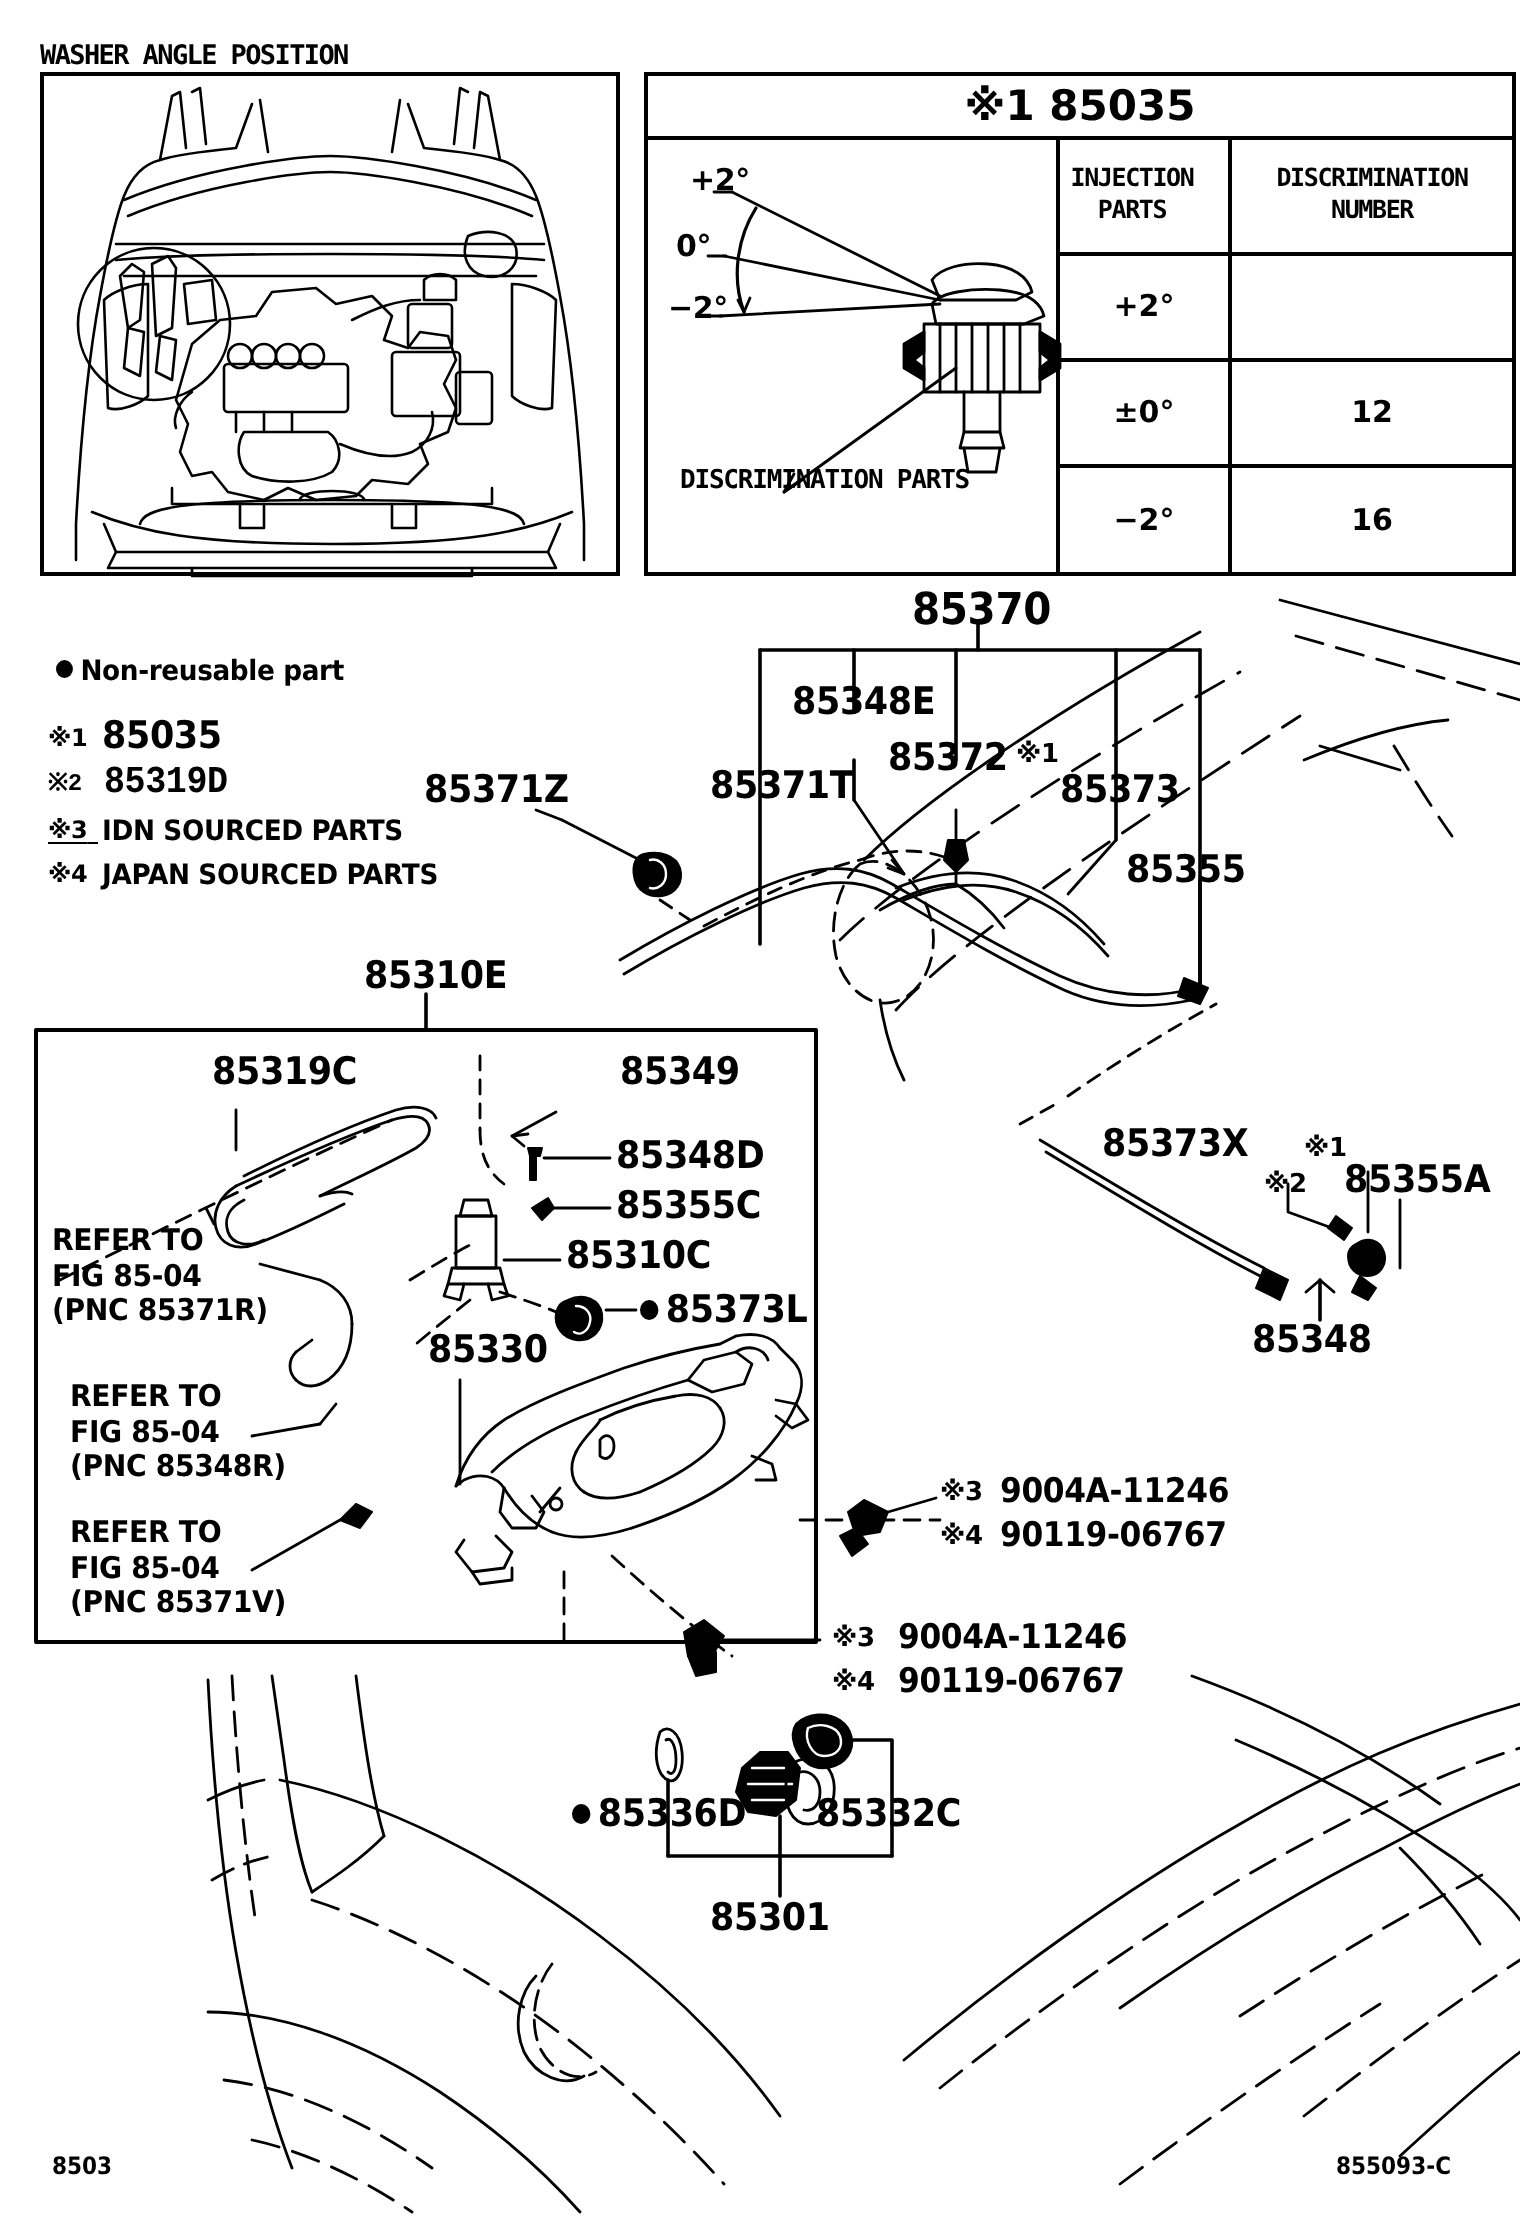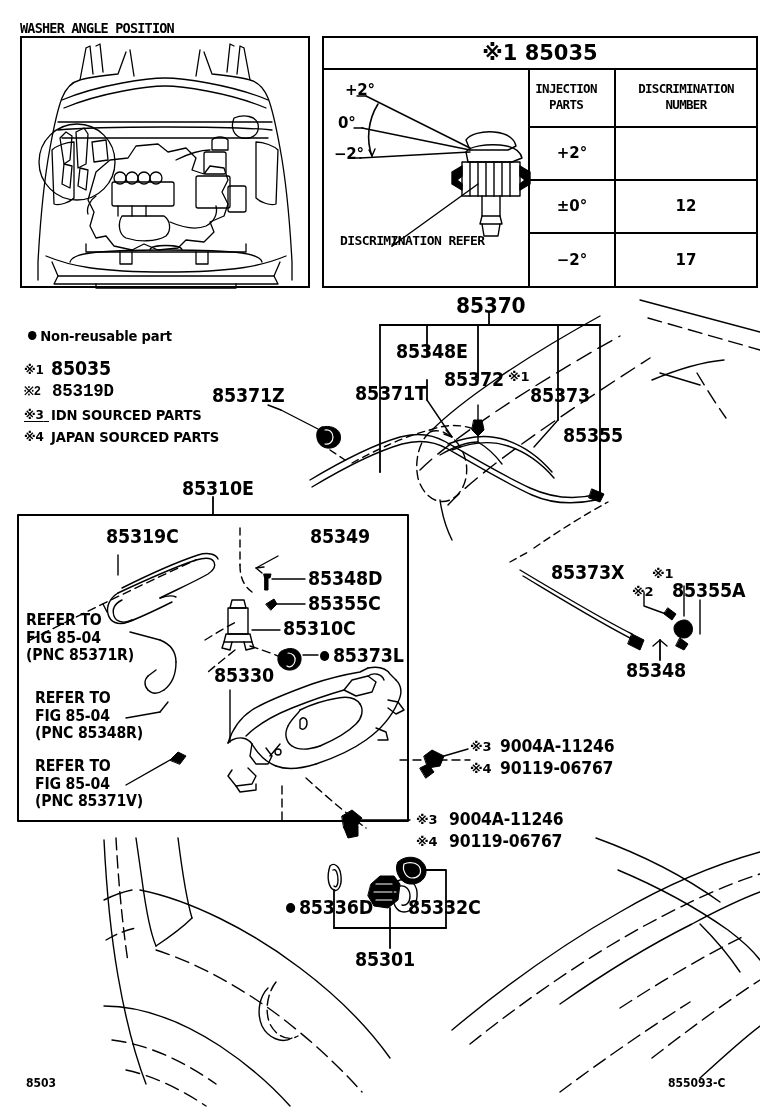--- a/index.html
+++ b/index.html
@@ -251,21 +251,21 @@
         <span>NUMBER</span>
       </span>
     </div>
 
     <div class="tcell val" style="left:206px; top:90px; width:84px; height:51px;">+2°</div>
 
     <div class="tcell val" style="left:206px; top:143px; width:84px; height:51px;">±0°</div>
     <div class="tcell val" style="left:292px; top:143px; width:140px; height:51px;">12</div>
 
     <div class="tcell val" style="left:206px; top:196px; width:84px; height:52px;">−2°</div>
-    <div class="tcell val" style="left:292px; top:196px; width:140px; height:52px;">17</div>
+    <div class="tcell val" style="left:292px; top:196px; width:140px; height:52px;">16</div>
   </div>
 
   <svg class="svglayer" viewBox="0 0 760 1112">
     <g fill="none" stroke="#000" stroke-width="1.4" stroke-linecap="round" stroke-linejoin="round">
 
       <path d="M366,96 L470,148"></path>
       <path d="M362,128 L470,150"></path>
       <path d="M360,158 L470,152"></path>
 
       <path d="M378,104 C368,120 366,140 372,156" stroke-width="1.6"></path>
@@ -294,21 +294,21 @@
       <path d="M392,246 L478,184" stroke-width="1.4"></path>
       <path d="M392,246 L401,240 M392,246 L397,237"></path>
     </g>
   </svg>
 
   <div class="lbl" style="left:345px; top:82px; font-size:15px;">+2°</div>
   <div class="lbl" style="left:338px; top:115px; font-size:15px;">0°</div>
   <div class="lbl" style="left:334px; top:146px; font-size:15px;">−2°</div>
 
   <div class="lbl mono-cap" style="left:340px; top:232px; width:150px; text-align:left;">
-    <span style="display:block; line-height:1.35;">DISCRIMINATION REFER</span>
+    <span style="display:block; line-height:1.35;">DISCRIMINATION PARTS</span>
   </div>
 
   <div class="lbl note-txt" style="left:28px; top:329px;">
     <span class="dot"></span><span>Non-reusable part</span>
   </div>
 
   <div class="lbl" style="left:24px; top:358px;">
     <span class="mk">※1</span>
     <span class="pn" style="display:inline-block; margin-left:2px;">85035</span>
   </div>

